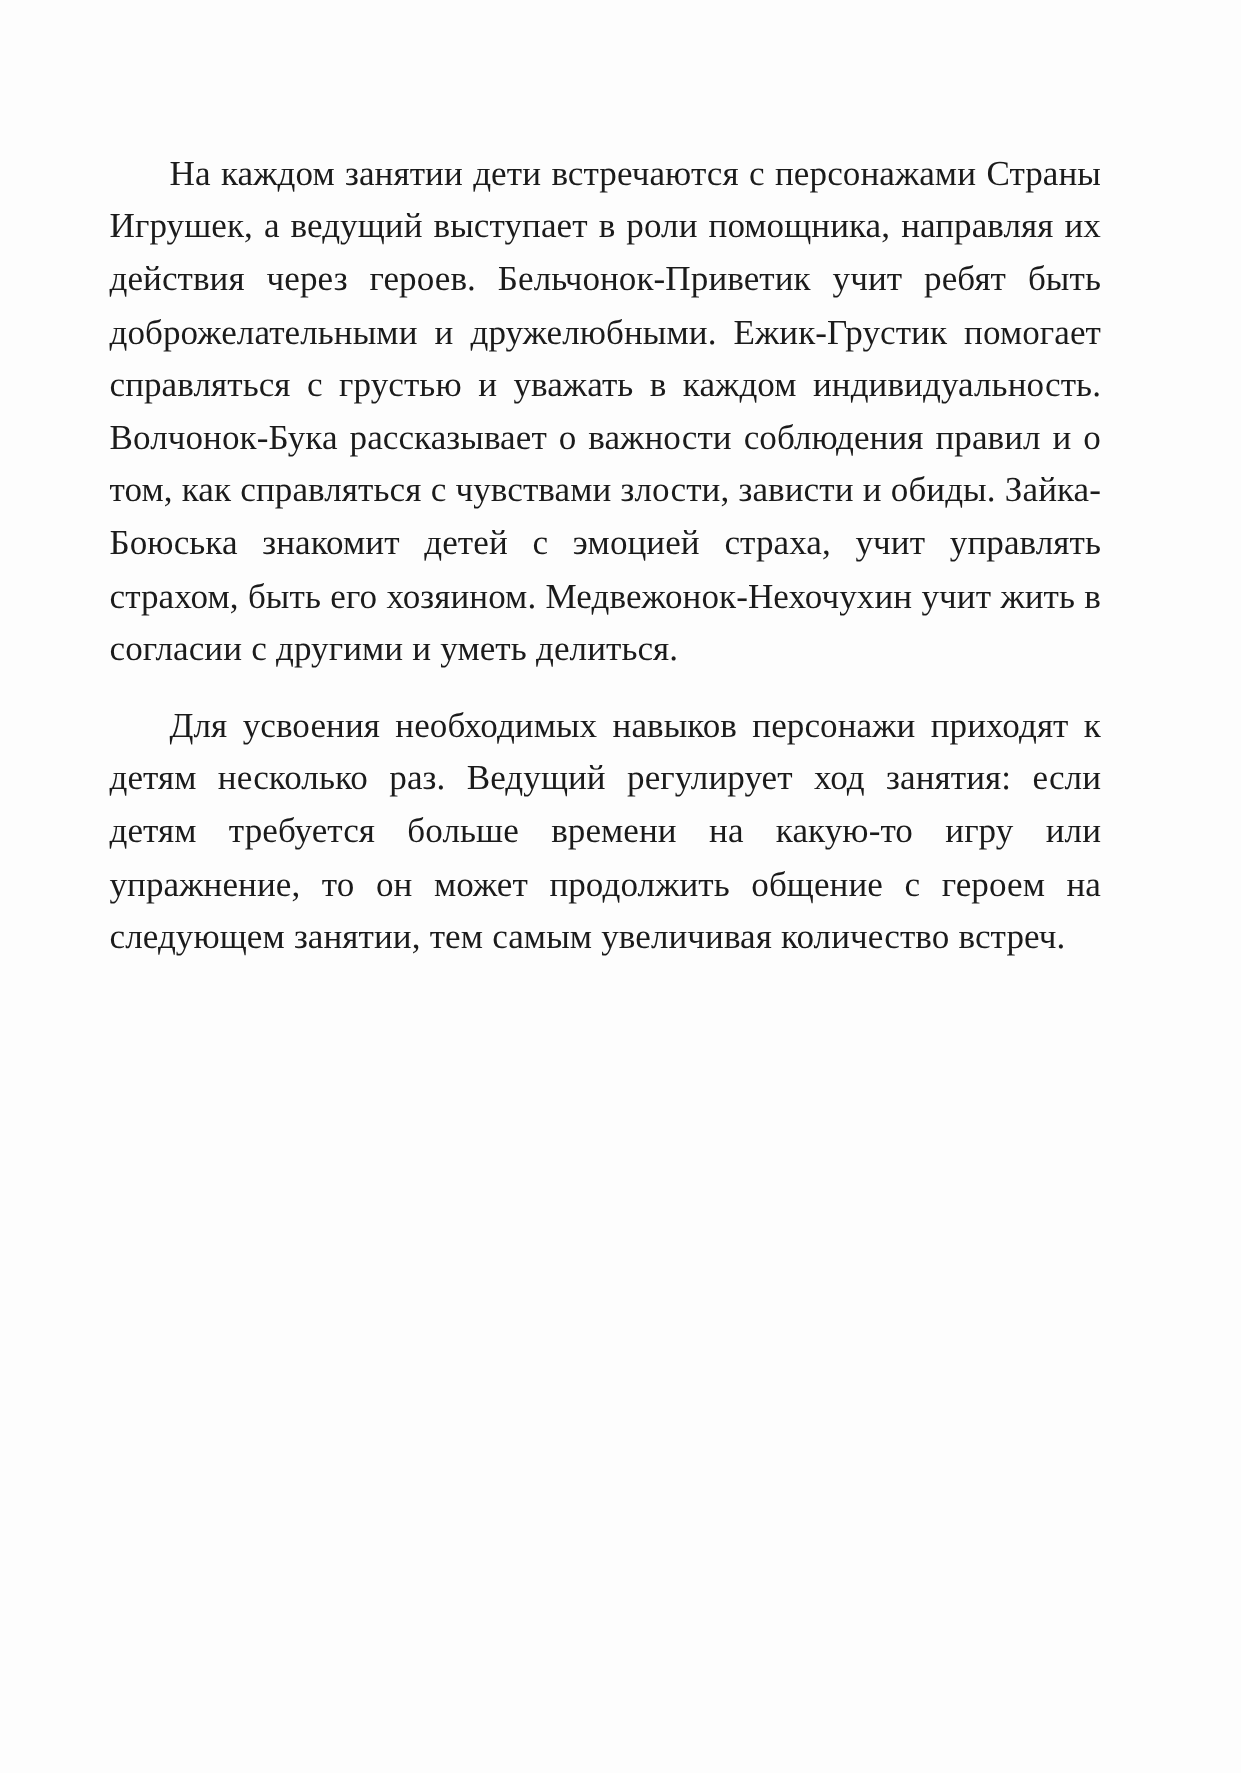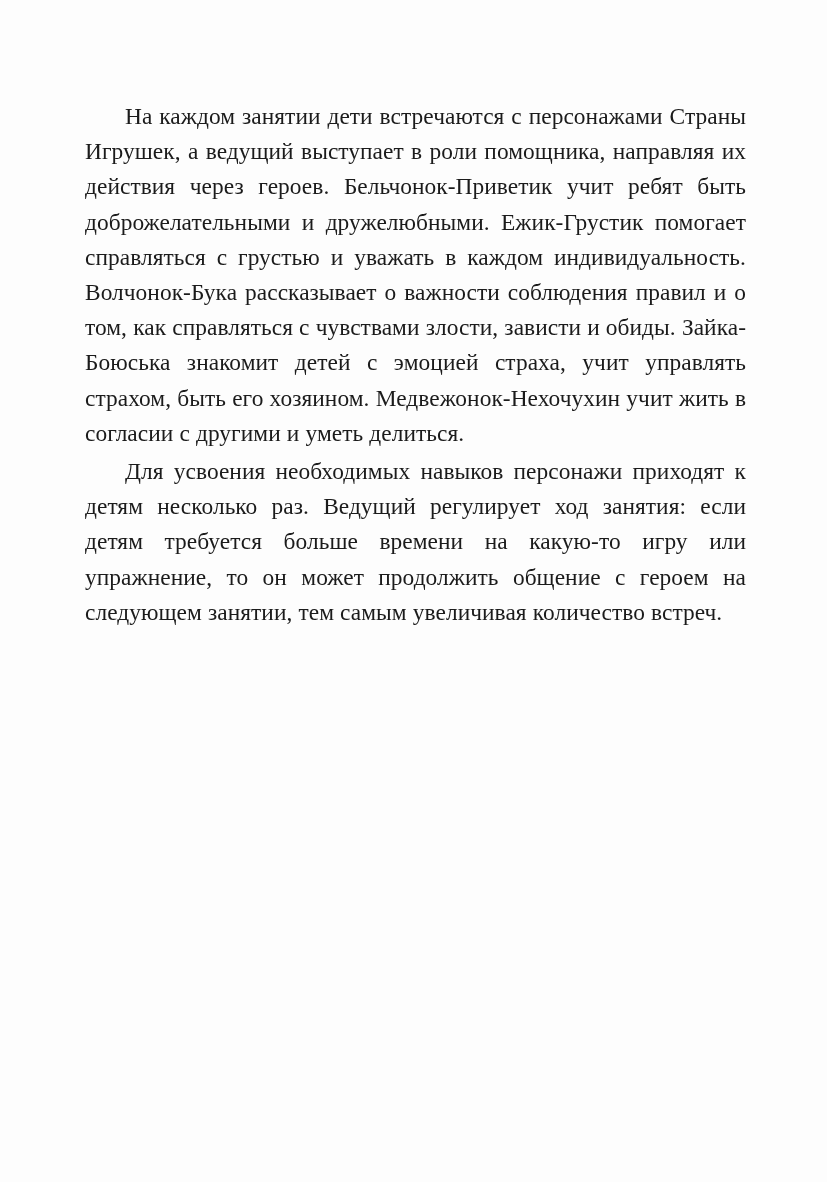--- a/index.html
+++ b/index.html
@@ -19,40 +19,40 @@
   .page {
     position: relative;
     width: 827px;
     height: 1182px;
     background: #fdfdfd;
     box-sizing: border-box;
   }
 
   .text-block {
     position: absolute;
-    left: 85px;
+    left: 73px;
     top: 99px;
     width: 661px;
   }
 
   .para {
     margin: 0;
     text-align: justify;
     text-justify: inter-word;
     text-indent: 40px;
     font-size: 23.4px;
     line-height: 35.2px;
     letter-spacing: 0.05px;
     word-spacing: 0.2px;
     hyphens: manual;
     -webkit-hyphens: manual;
   }
 
   .para + .para {
-    margin-top: 3px;
+    margin-top: 16px;
   }
 
   
   .para:last-child {
     text-align-last: left;
   }
   .para {
     text-align-last: left;
   }
 </style>

